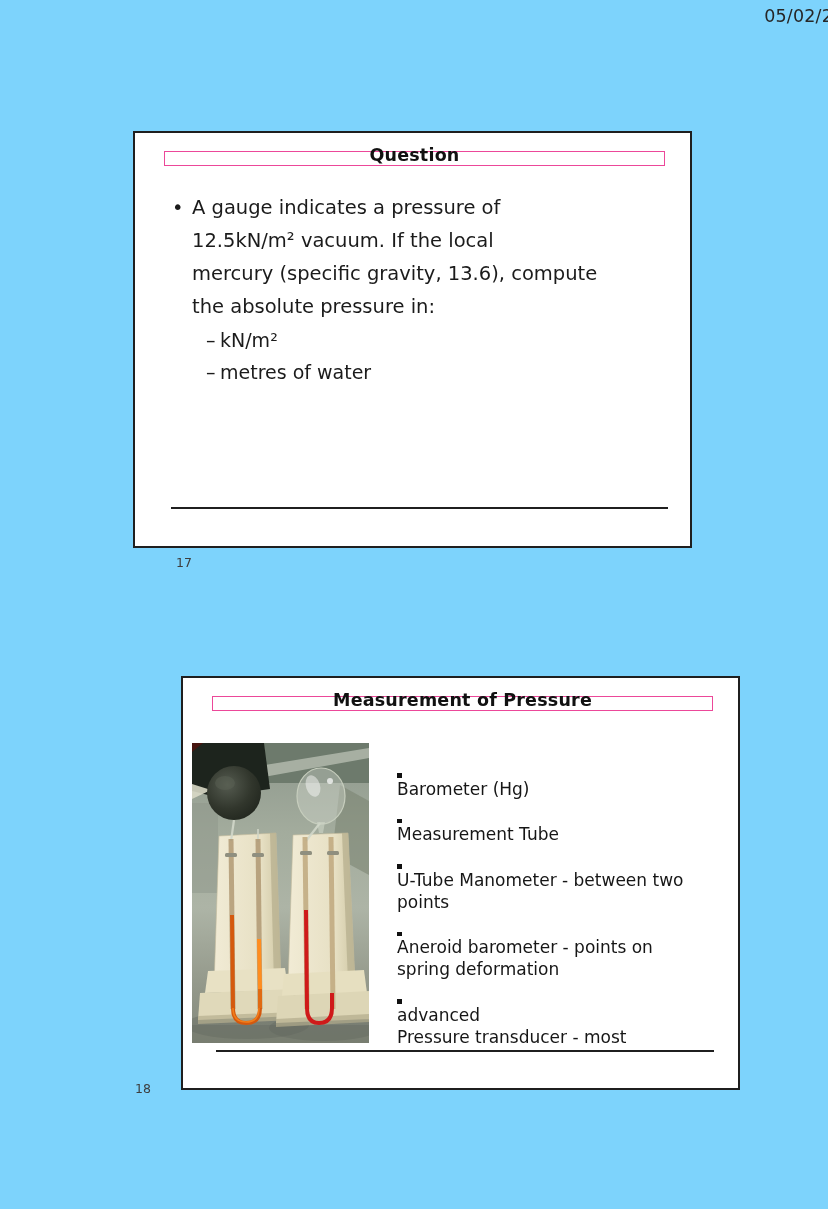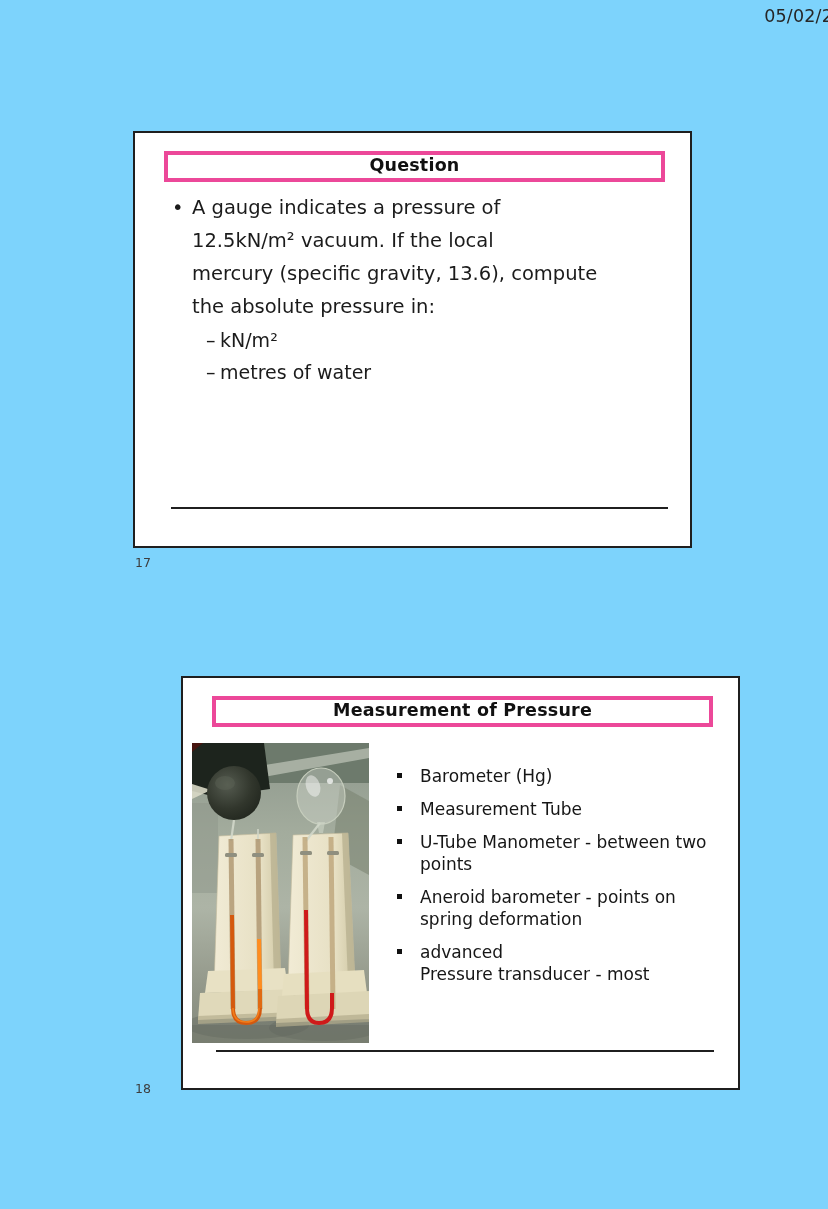--- a/index.html
+++ b/index.html
@@ -17,47 +17,47 @@
     position:absolute; top:1180px; right:13px;
     font-size:17px; color:#1b1b1b;
   }
   .slide {
     position:absolute; left:133px; width:559px;
     border:2px solid #1f1f1f; background:#ffffff; box-sizing:border-box;
   }
   .slide1 { top:131px; height:417px; }
   .slide2 { top:676px; height:414px;margin-left:48px; }
   .titlebox {
-    position:absolute; left:29px; top:18px; width:501px; height:31px;
-    border:4px solid #ec4899; box-sizing:border-box;
-    display:flex; align-items:flex-start; justify-content:center;
+    position:absolute; left:29px; top:18px; width:501px; height:15px;
+    border:1px solid #ec4899; box-sizing:border-box;
+    display:flex; align-items:flex-end; justify-content:center;
     font-weight:bold; font-size:17.5px; color:#111; letter-spacing:.2px;
   }
   
   .s1-body { position:absolute; left:37px; top:58px; font-size:19.5px; line-height:33px; }
   .bullet-row { display:flex; }
   .bullet-glyph { width:20px; flex:0 0 20px; }
   .bline { white-space:nowrap; }
   .sub-rows { margin-left:34px; line-height:32px; font-size:19px; margin-top:1px; }
   .subrow { display:flex; white-space:nowrap; }
   .dash { width:14px; flex:0 0 14px; }
   
   .hline { position:absolute; height:2px; background:#1f1f1f; }
   .hline1 { left:36px; top:374px; width:497px; }
   .hline2 { left:33px; top:372px; width:498px; }
   .slideno { position:absolute; left:135px; font-size:12.5px; color:#3d3d3d; }
-  .no17 { top:555px; }
+  .no17 { top:555px;margin-left:41px; }
   .no18 { top:1081px;text-align:center; }
   
   .photo { position:absolute; left:9px; top:65px; width:177px; height:300px; display:block; }
   .bullets2 {
     position:absolute; left:214px; top:87px; margin:0; padding:0; list-style:none;
     font-size:17px; line-height:22px; color:#161616;
   }
-  .bullets2 li { display:flex; margin-bottom:11px; }
+  .bullets2 li { display:flex; margin-bottom:11px;flex-direction:column; }
   .sq {
     flex:0 0 4.5px; width:4.5px; height:4.5px; background:#111;
     margin-top:8px; margin-right:18.5px;
   }
   .bl { white-space:nowrap; }
 </style>
 </head>
 <body>
 
 <div class="page">

